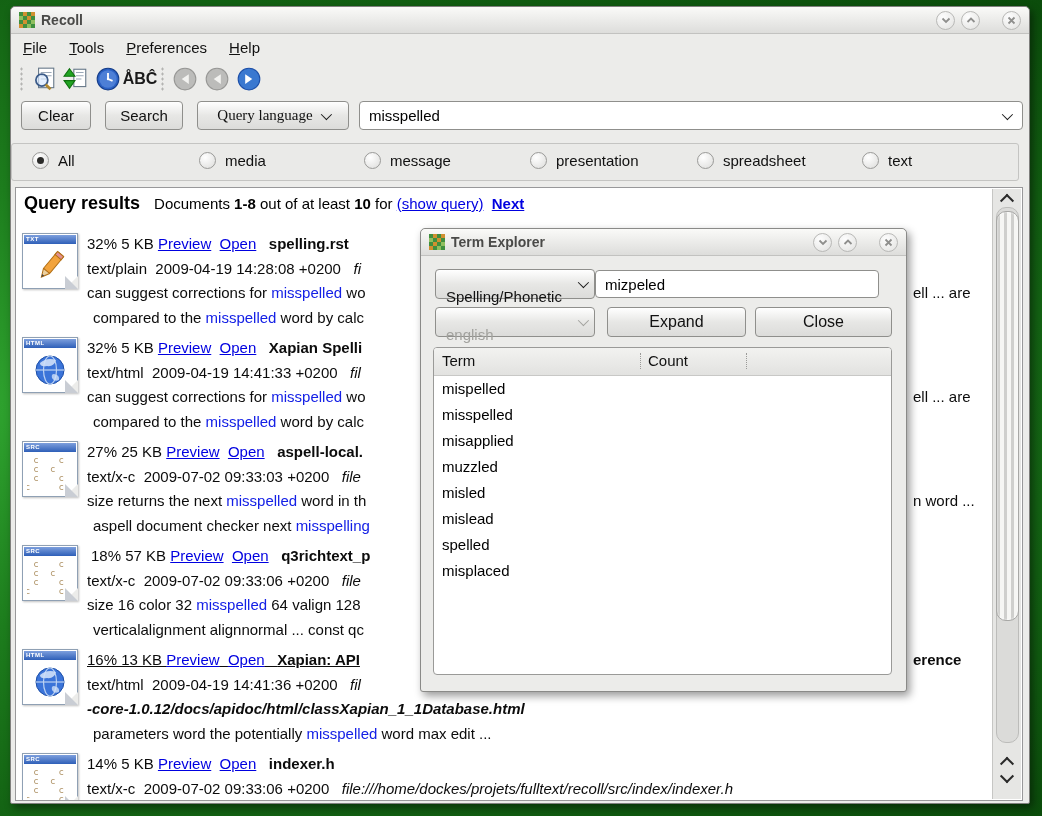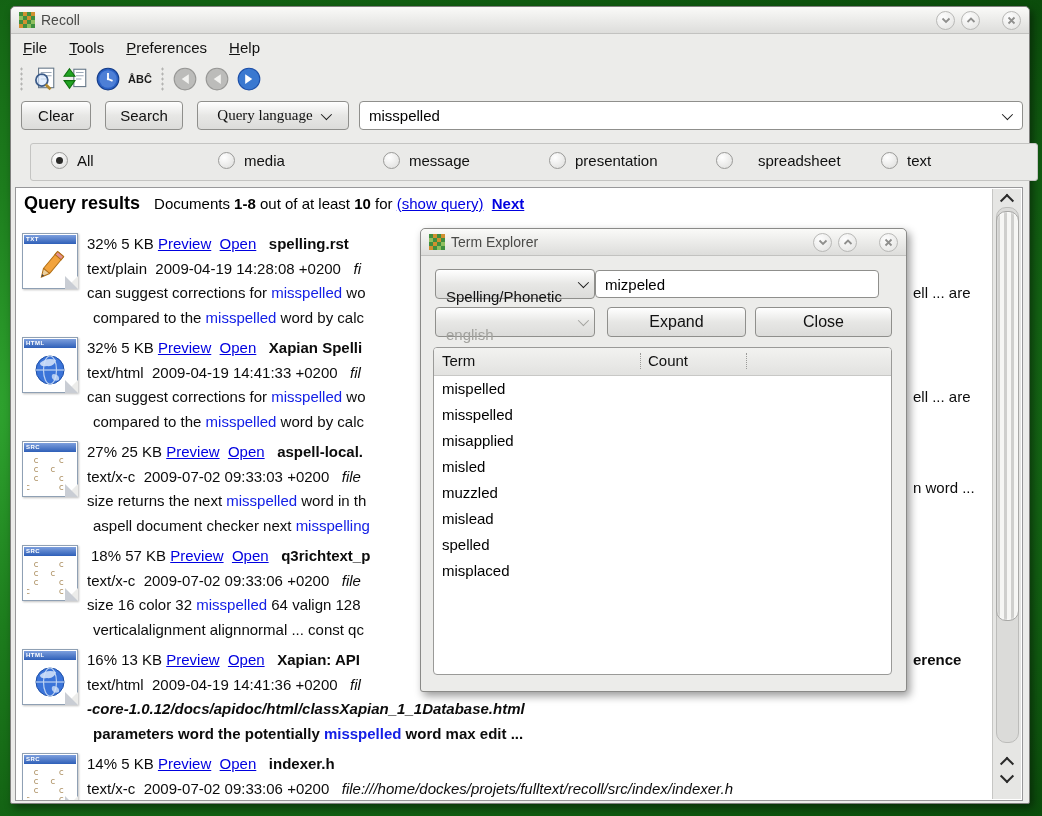--- a/index.html
+++ b/index.html
@@ -5,50 +5,50 @@
   html,body{margin:0;padding:0;}
   body{font-family:"Liberation Sans",sans-serif;}
   #stage{position:relative;width:1042px;height:816px;overflow:hidden;
     background:radial-gradient(ellipse at -5% 50%, #2fa42f 0%, #1d7d1d 38%, #0b4c0b 100%);}
   
   .window{position:absolute;background:#ececea;border:1px solid #7f7f7d;border-radius:5px 5px 2px 2px;
     box-shadow:3px 4px 8px rgba(0,0,0,.45);}
   .titlebar{position:absolute;left:0;top:0;right:0;height:27px;
     background:linear-gradient(#fafaf8,#dddddb);border-bottom:1px solid #c2c2c0;border-radius:5px 5px 0 0;
     display:flex;align-items:center;padding:0 8px;box-sizing:border-box;}
-  .title-text{font-size:14px;font-weight:normal;color:#4a4a48;margin-left:6px;flex:1;}
+  .title-text{font-size:14px;font-weight:bold;color:#4a4a48;margin-left:6px;flex:1;}
   .winbtn{width:19px;height:19px;border-radius:50%;border:1px solid #b9b9b7;
     background:radial-gradient(circle at 35% 30%, #fdfdfd, #e2e2e0);display:flex;align-items:center;justify-content:center;
     box-sizing:border-box;margin-left:6px;}
   .winbtn.gap{margin-left:22px;}
   .winbtn svg{display:block;}
   .app-icon{width:16px;height:16px;display:inline-block;}
   
   .menubar{position:absolute;left:0;top:27px;right:0;height:27px;display:flex;align-items:center;padding-left:12px;}
   .menu-item{display:inline-block;font-size:15px;color:#111;margin-right:22px;}
   .menu-item::first-letter{text-decoration:underline;}
   .toolbar{position:absolute;left:0;top:54px;right:0;height:36px;display:flex;align-items:center;padding-left:4px;}
   .tb-handle{width:5px;height:26px;margin:0 4px;
     background-image:radial-gradient(#b4b4b2 1px, transparent 1.2px);background-size:5px 5px;background-position:center;}
   .tb-icon{width:28px;height:28px;margin:0 2px;display:flex;align-items:center;justify-content:center;}
-  .tb-abc{font-size:11px;font-weight:bold;color:#1a1a1a;letter-spacing:0;}
+  .tb-abc{font-size:16px;font-weight:bold;color:#1a1a1a;letter-spacing:0;}
   
   .btn{background:linear-gradient(#ffffff,#e7e7e5 50%,#dcdcda);border:1px solid #8f8f8c;border-radius:4px;
     font-size:15px;color:#111;display:flex;align-items:center;justify-content:center;box-sizing:border-box;}
   .searchbar{position:absolute;left:0;top:90px;right:0;height:40px;}
   .sb-btn{position:absolute;top:4px;height:29px;}
   .combo-chev{display:inline-block;width:7px;height:7px;border-right:1.8px solid #1a1a1a;border-bottom:1.8px solid #1a1a1a;
     transform:rotate(45deg) translateY(-2px);margin-left:8px;}
   .combobox{position:absolute;background:#fff;border:1px solid #8f8f8c;border-radius:4px;box-sizing:border-box;
     display:flex;align-items:center;}
   .combobox input{border:none;outline:none;background:transparent;font-size:15px;font-family:"Liberation Sans",sans-serif;
     color:#000;flex:1;padding:0 0 0 9px;min-width:0;}
   .combobox .combo-chev{margin-right:12px;}
   
-  .filterbar{position:absolute;left:19px;top:136px;width:1008px;height:38px;background:#eaeae8;
+  .filterbar{position:absolute;left:0;top:136px;width:1008px;height:38px;background:#eaeae8;
     border:1px solid #c4c4c2;border-radius:3px;box-sizing:border-box;text-decoration:underline;}
   .radio-item{position:absolute;top:8px;display:flex;align-items:center;font-size:15px;color:#111;}
   .radio-circle{width:17px;height:17px;border-radius:50%;border:1px solid #9a9a98;margin-right:9px;box-sizing:border-box;
     background:radial-gradient(circle at 35% 30%, #ffffff, #dcdcda);position:relative;}
   .radio-circle.checked::after{content:"";position:absolute;left:4px;top:4px;width:7px;height:7px;border-radius:50%;background:#2a2a28;}
   
   .results-panel{position:absolute;left:4px;top:180px;width:1008px;height:614px;background:#fff;
     border:1px solid #98989a;box-sizing:border-box;overflow:hidden;}
   .res-header{position:absolute;left:8px;top:5px;white-space:pre;font-size:15px;color:#000;}
   .res-header .h-title{font-size:18px;font-weight:bold;margin-right:14px;}
@@ -222,21 +222,21 @@
           <span>media</span>
         </span>
       <span class="radio-item" style="left:352px;">
           <span class="radio-circle"></span>
           <span>message</span>
         </span>
       <span class="radio-item" style="left:518px;">
           <span class="radio-circle"></span>
           <span>presentation</span>
         </span>
-      <span class="radio-item" style="left:685px;gap:16px;">
+      <span class="radio-item" style="left:685px;">
           <span class="radio-circle"></span>
           <span>spreadsheet</span>
         </span>
       <span class="radio-item" style="left:850px;">
           <span class="radio-circle"></span>
           <span>text</span>
         </span>
     </div>
 
     <div class="results-panel">
@@ -291,21 +291,21 @@
   c c
 c c  c c
  c   c</div>
               </div>
               <div class="ricon-fold"></div>
             </div>
             <div class="rline clipped" style="top: 0px; left: 71px; width: 334px;"><span>27% 25 KB </span><span class="seg-link">Preview</span><span>  </span><span class="seg-link">Open</span><span>   </span><span class="seg-title">aspell-local.</span></div>
             <div class="rline clipped" style="top: 24.5px; left: 71px; width: 334px;"><span>text/x-c  2009-07-02 09:33:03 +0200   </span><span class="seg-path">file</span></div>
             <div class="rline clipped" style="top: 49px; left: 71px; width: 334px;"><span>size returns the next </span><span class="seg-hl">misspelled</span><span> word in th</span></div>
             <div class="rline clipped" style="top: 73.5px; left: 77px; width: 328px;"><span>aspell document checker next </span><span class="seg-hl">misspelling</span></div>
-            <div class="rline frag" style="top: 36px;">n word ...</div>
+            <div class="rline frag" style="top: 49px;">n word ...</div>
           </div>
           <div class="result-row" style="top: 357px;">
             <div class="ricon">
               <div class="ricon-banner">SRC</div>
               <div class="ricon-art">
                 <div class="ccc">c c  c c
   c c
 c c  c c
  c   c</div>
               </div>
@@ -323,24 +323,24 @@
                 <svg viewBox="0 0 40 40" width="42" height="40">
                   <circle cx="20" cy="20" r="14" fill="#3b74d9" stroke="#1d4fa8"></circle>
                   <ellipse cx="20" cy="20" rx="6.5" ry="14" fill="none" stroke="#bcd2f2" stroke-width="1.2"></ellipse>
                   <line x1="6" y1="20" x2="34" y2="20" stroke="#bcd2f2" stroke-width="1.2"></line>
                   <path d="M10 13 q7 -6 16 -3 q-2 7 -9 6 q-7 1 -7 -3 z" fill="#cfe0f8" opacity="0.9"></path>
                   <path d="M24 24 q6 1 5 6 q-5 2 -7 -2 q-1 -4 2 -4 z" fill="#cfe0f8" opacity="0.8"></path>
                 </svg>
               </div>
               <div class="ricon-fold"></div>
             </div>
-            <div class="rline clipped" style="top: 0px; left: 71px; width: 334px;"><span>16% 13 KB </span><span class="seg-link">Preview</span><span>  </span><span class="seg-link">Open</span><span>   </span><span class="seg-title">Xapian: API</span></div>
+            <div class="rline clipped" style="top: 0px; left: 71px; width: 334px; text-decoration: underline;"><span>16% 13 KB </span><span class="seg-link">Preview</span><span>  </span><span class="seg-link">Open</span><span>   </span><span class="seg-title">Xapian: API</span></div>
             <div class="rline clipped" style="top: 24.5px; left: 71px; width: 334px;"><span>text/html  2009-04-19 14:41:36 +0200   </span><span class="seg-path">fil</span></div>
             <div class="rline" style="top: 49px; left: 71px; font-weight: bold;"><span class="seg-path">-core-1.0.12/docs/apidoc/html/classXapian_1_1Database.html</span></div>
-            <div class="rline" style="top: 73.5px; left: 77px; font-weight: bold;"><span>parameters word the potentially </span><span class="seg-hl">misspelled</span><span> word max edit ...</span></div>
+            <div class="rline" style="top: 73.5px; left: 77px;"><span>parameters word the potentially </span><span class="seg-hl">misspelled</span><span> word max edit ...</span></div>
             <div class="rline frag seg-title" style="top: 0px;">erence</div>
           </div>
           <div class="result-row" style="top: 565px;">
             <div class="ricon">
               <div class="ricon-banner">SRC</div>
               <div class="ricon-art">
                 <div class="ccc">c c  c c
   c c
 c c  c c
  c   c</div>
@@ -427,28 +427,28 @@
           </div>
           <div class="term-row">
             <div class="term-cell">misspelled</div>
             <div class="term-cell"></div>
           </div>
           <div class="term-row">
             <div class="term-cell">misapplied</div>
             <div class="term-cell"></div>
           </div>
           <div class="term-row">
+            <div class="term-cell">muzzled</div>
+            <div class="term-cell"></div>
+          </div>
+          <div class="term-row">
             <div class="term-cell">misled</div>
             <div class="term-cell"></div>
           </div>
           <div class="term-row">
-            <div class="term-cell">muzzled</div>
-            <div class="term-cell"></div>
-          </div>
-          <div class="term-row">
             <div class="term-cell">mislead</div>
             <div class="term-cell"></div>
           </div>
           <div class="term-row">
             <div class="term-cell">spelled</div>
             <div class="term-cell"></div>
           </div>
           <div class="term-row">
             <div class="term-cell">misplaced</div>
             <div class="term-cell"></div>

